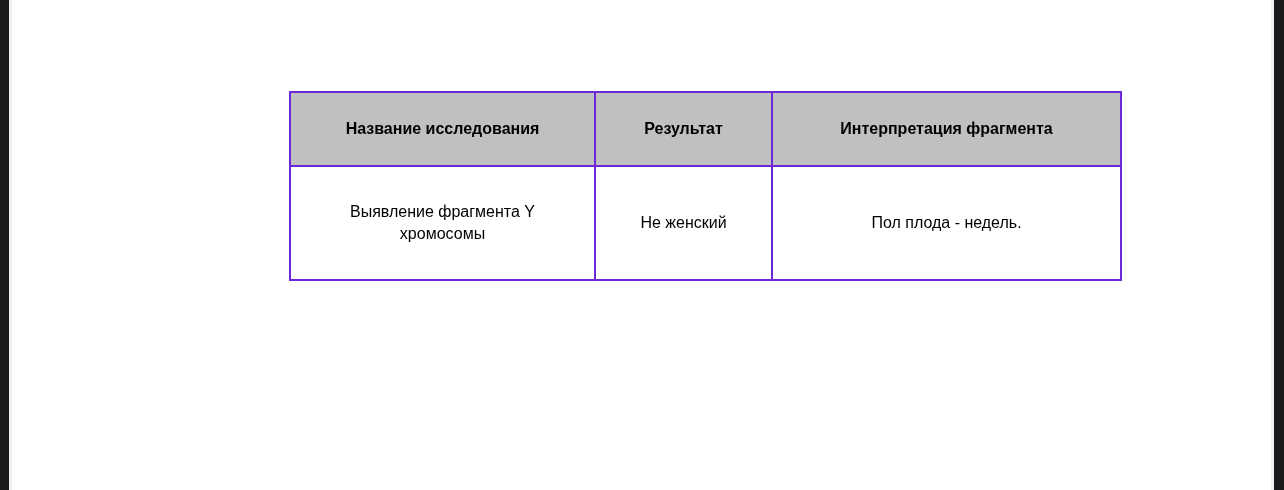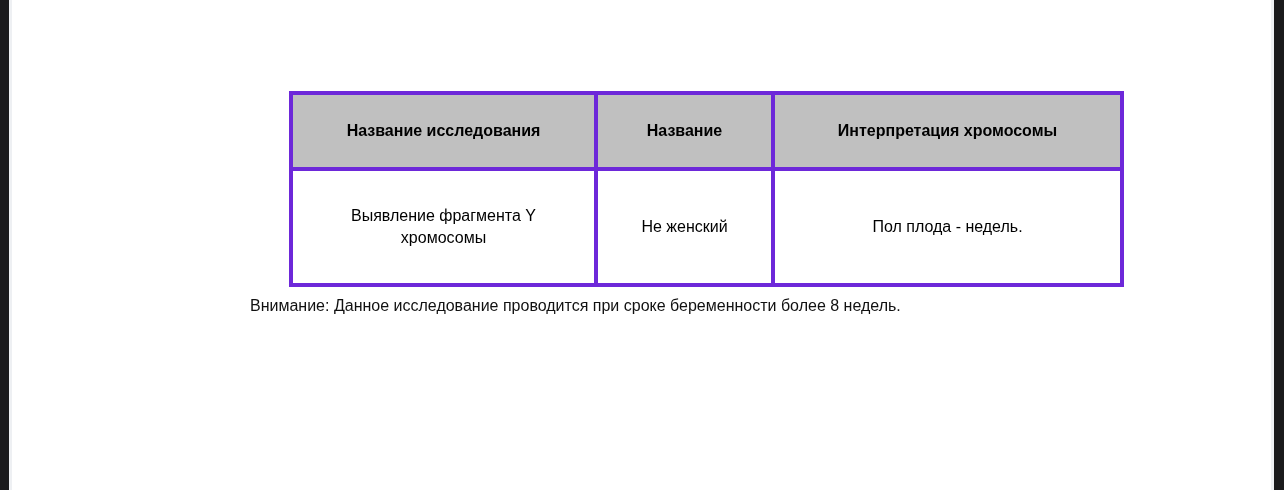--- a/index.html
+++ b/index.html
@@ -38,21 +38,21 @@
     left: 289px;
     top: 91px;
     width: 831px;
     border-collapse: collapse;
     table-layout: fixed;
     font-size: 16px;
     color: #000000;
   }
   table.results th,
   table.results td {
-    border: 4px solid #6d28d9;
+    border: 2px solid #6d28d9;
     text-align: center;
     vertical-align: middle;
     padding: 0 8px;
   }
   table.results thead th {
     background: #c0c0c0;
     font-weight: bold;
     height: 72px;
   }
   table.results tbody td {
@@ -86,30 +86,29 @@
 
   <table class="results">
     <colgroup>
       <col style="width:305px">
       <col style="width:177px">
       <col style="width:349px">
     </colgroup>
     <thead>
       <tr>
         <th>Название исследования</th>
-        <th>Название</th>
-        <th>Интерпретация хромосомы</th>
+        <th>Результат</th>
+        <th>Интерпретация фрагмента</th>
       </tr>
     </thead>
     <tbody>
       <tr>
         <td>
           <span class="wrap-narrow">Выявление фрагмента Y хромосомы</span>
         </td>
         <td>Не женский</td>
         <td>Пол плода - недель.</td>
       </tr>
     </tbody>
   </table>
 
-  <div class="note">Внимание: Данное исследование проводится при сроке беременности более 8 недель.</div>
 
 </div>
 
 </body></html>

